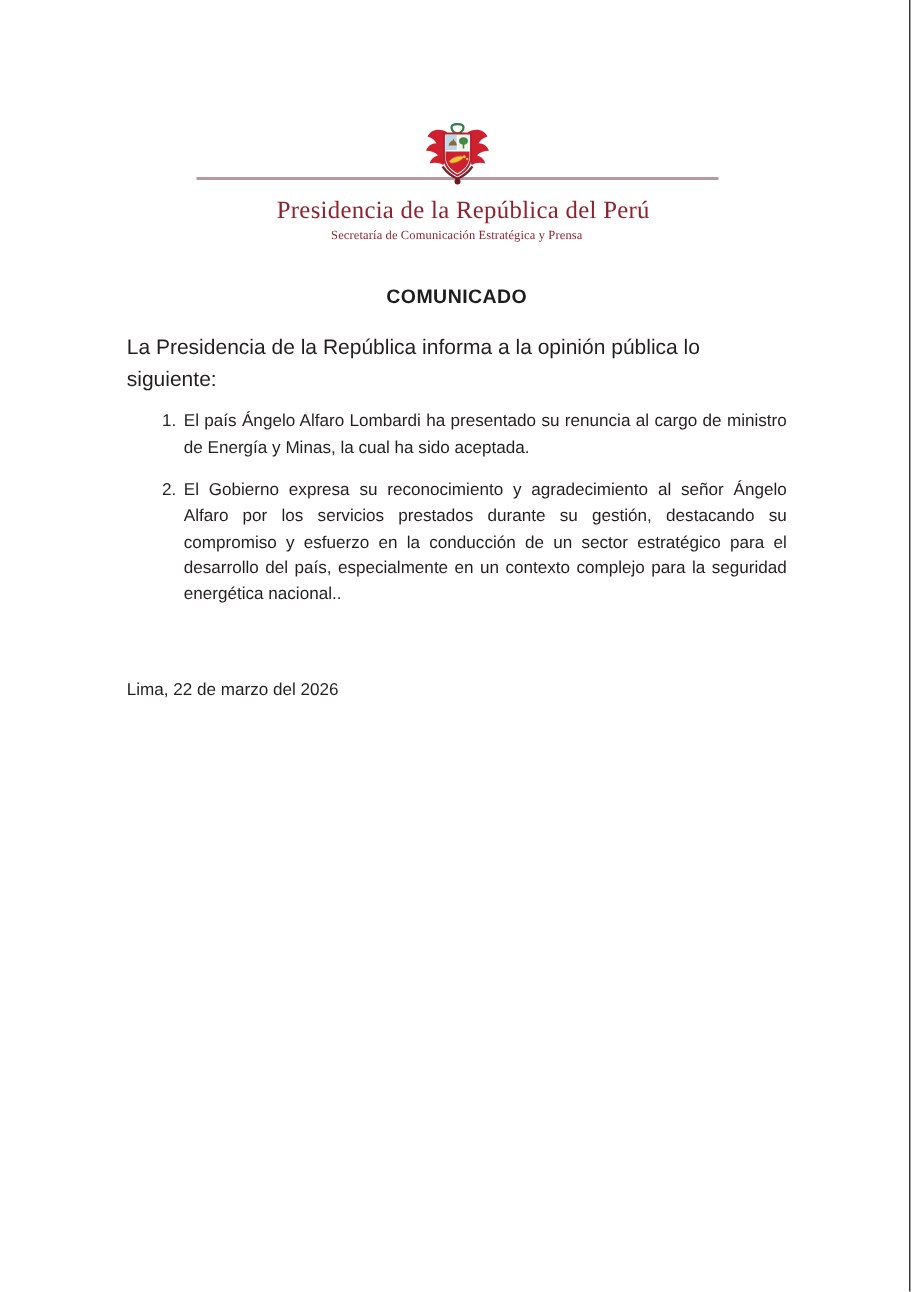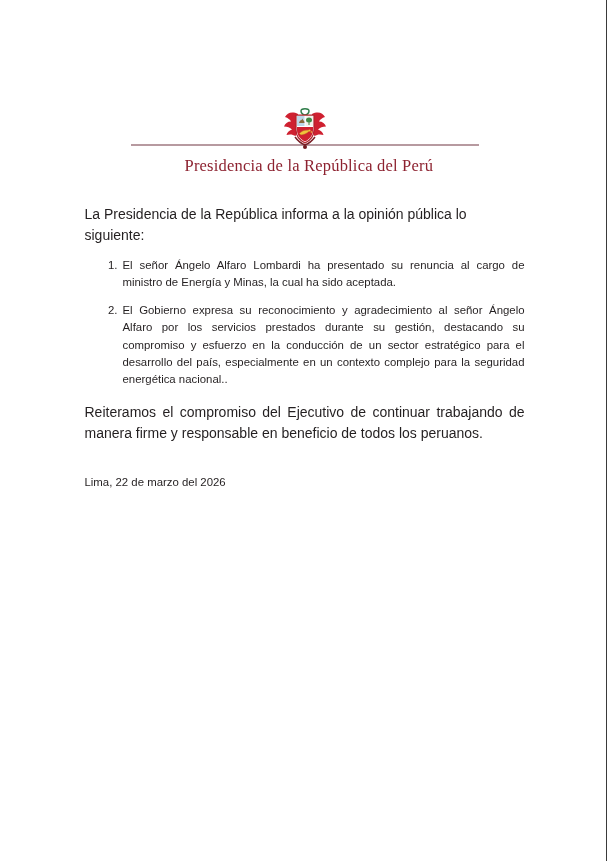--- a/index.html
+++ b/index.html
@@ -28,21 +28,21 @@
 
   .page {
     position: absolute;
     inset: 0;
     padding: 0;
   }
 
   
   .letterhead {
     margin: 0 auto;
-    padding-top: 104px;
+    padding-top: 78px;
     width: 240px;
     text-align: center;
     position: relative;
   }
   .crest-wrap {
     position: relative;
     height: 48px;
     display: flex;
     align-items: flex-end;
     justify-content: center;
@@ -127,21 +127,21 @@
     left: -21px;
     width: 16px;
     text-align: right;
     font-size: 11.4px;
     color: #231f20;
   }
 
   .closing { margin-top: 9px; }
 
   .dateline {
-    margin-top: 30px;
+    margin-top: 46px;
     font-size: 11.4px;
     line-height: 1.5;
     color: #231f20;
   }
 </style>
 </head>
 <body>
 
 <div class="page">
 
@@ -168,31 +168,32 @@
         <path d="M28 42 L60 42 L60 48 C60 60 52 67 44 71 C36 67 28 60 28 48 Z" fill="#cf2030"></path>
         <path d="M33 55 c5-6 14-8 20-6 -3 4 -8 7 -14 8 -3 1 -5 0 -6 -2 z" fill="#f0c43c" stroke="#c9932a" stroke-width="1"></path>
         <circle cx="53" cy="49" r="2" fill="#f0c43c"></circle>
         <circle cx="57" cy="52" r="1.6" fill="#f0c43c"></circle>
 
         <path d="M24 62 C30 70 38 76 44 78 C50 76 58 70 64 62" fill="none" stroke="#7a1f26" stroke-width="3"></path>
         <circle cx="44" cy="82" r="4" fill="#6f1a20"></circle>
       </svg>
     </div>
     <div class="org-title">Presidencia de la República del Perú</div>
+    <div class="org-subtitle">Secretaría de Comunicación Estratégica y Prensa</div>
   </header>
 
   <main class="content">
+    <h1 class="doc-title">COMUNICADO</h1>
 
     <p class="para lead">La Presidencia de la República informa a la opinión pública lo siguiente:</p>
 
     <ol class="claims">
-      <li>El señor Ángelo Alfaro Lombardi ha presentado su renuncia al cargo de ministro de Energía y Minas, la cual ha sido aceptada.</li>
+      <li>El país Ángelo Alfaro Lombardi ha presentado su renuncia al cargo de ministro de Energía y Minas, la cual ha sido aceptada.</li>
       <li>El Gobierno expresa su reconocimiento y agradecimiento al señor Ángelo Alfaro por los servicios prestados durante su gestión, destacando su compromiso y esfuerzo en la conducción de un sector estratégico para el desarrollo del país, especialmente en un contexto complejo para la seguridad energética nacional..</li>
     </ol>
 
-    <p class="para closing">Reiteramos el compromiso del Ejecutivo de continuar trabajando de manera firme y responsable en beneficio de todos los peruanos.</p>
 
     <p class="dateline">Lima, 22 de marzo del 2026</p>
   </main>
 
 </div>
 
 <div class="page-edge-right"></div>
 
 </body></html>

